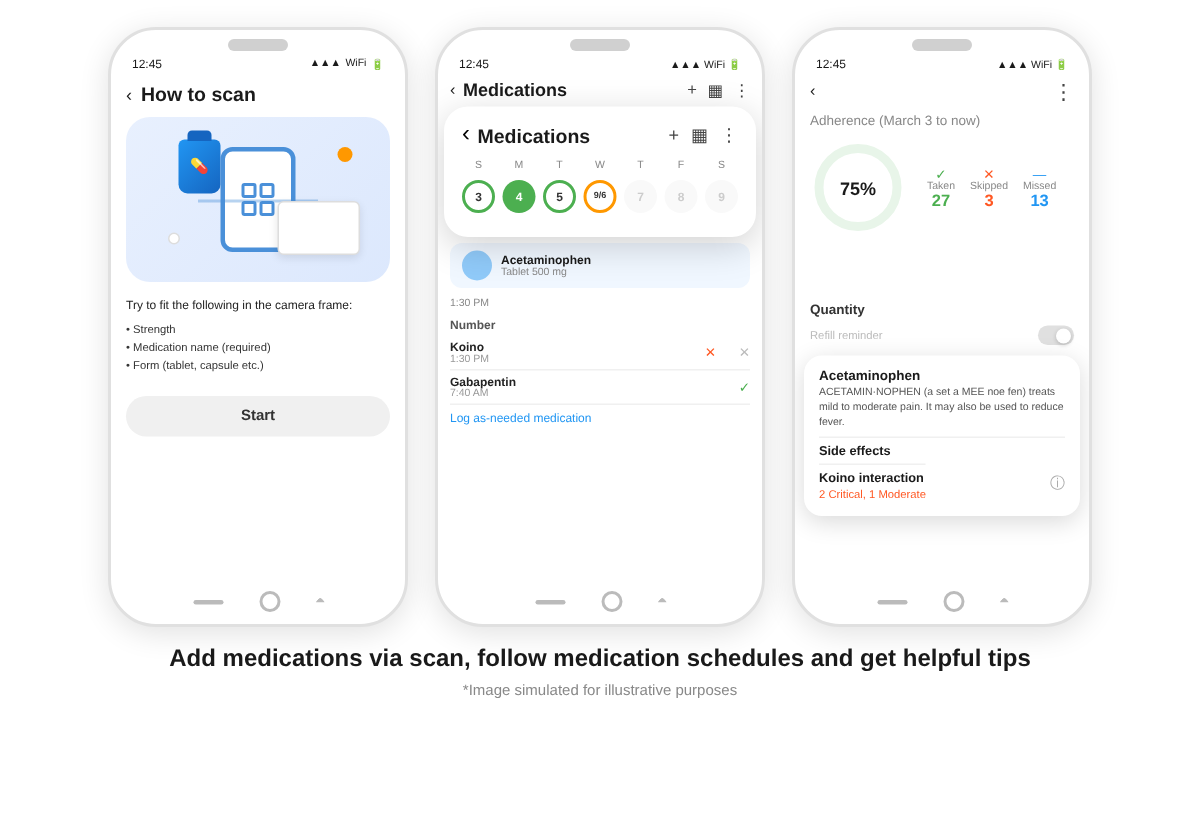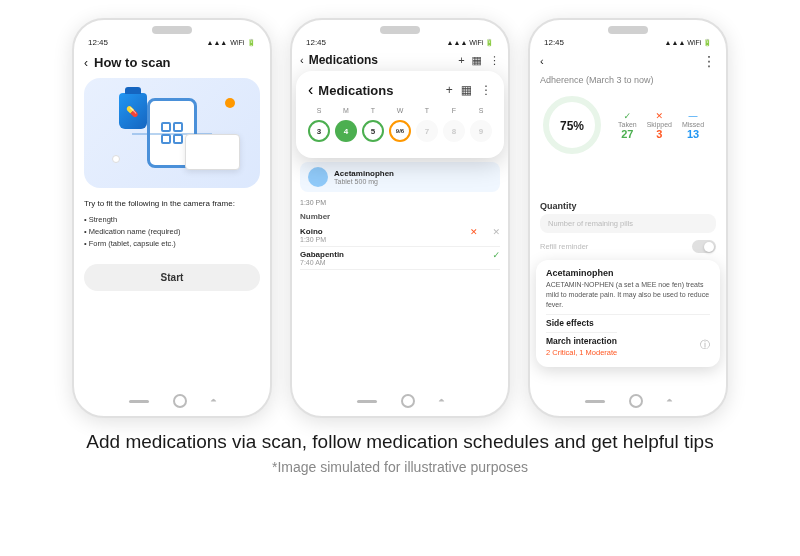--- a/index.html
+++ b/index.html
@@ -366,20 +366,21 @@
 
     .logged-section .section-title {
       font-size: 8px;
       font-weight: 700;
       color: #555;
       padding: 4px 0 3px;
     }
 
     .logged-item {
       display: flex;
+      align-items: center;
       padding: 3px 0;
       border-bottom: 1px solid #f0f0f0;
       gap: 9px;
     }
     .logged-item .l-name { font-size: 8px; font-weight: 600; flex: 1; color: #222; }
     .logged-item .l-time { font-size: 7px; color: #999; }
     .logged-item .l-action { font-size: 9px; }
 
     .as-needed {
       font-size: 8px;
@@ -502,28 +503,28 @@
     .drug-int-text { font-size: 7.5px; color: #FF5722; }
     .drug-int-icon { font-size: 10px; color: #aaa; }
 
     
     .caption-section {
       text-align: center;
       padding: 12px 20px 4px;
       width: 100%;
     }
     .caption-main {
-      font-size: 19px;
-      font-weight: 400;
+      font-size: 16px;
+      font-weight: 700;
       color: #1a1a1a;
       line-height: 1.3;
       margin-bottom: 4px;
     }
     .caption-sub {
-      font-size: 14px;
+      font-size: 10px;
       color: #888;
     }
 
     
     .progress-circle {
       transform: rotate(-90deg);
     }
   </style>
 </head>
 <body>
@@ -650,20 +651,21 @@
           </div>
           <div class="logged-item">
             <div>
               <div class="l-name">Gabapentin</div>
               <div class="l-time">7:40 AM</div>
             </div>
             <span class="l-action" style="color:#4CAF50;margin-left:auto;">✓</span>
           </div>
         </div>
 
+        <div class="as-needed">Log as-needed medication</div>
       </div>
     </div>
 
     <div class="phone-bottom">
       <div class="bottom-btn"></div>
       <div class="bottom-btn circle"></div>
       <div class="bottom-btn chevron"></div>
     </div>
   </div>
 
@@ -706,33 +708,32 @@
           </div>
           <div class="stat-item">
             <div style="font-size:9px;color:#2196F3;">—</div>
             <div class="stat-label">Missed</div>
             <div class="stat-value stat-missed">13</div>
           </div>
         </div>
       </div>
 
       <div class="adh-section-title">Quantity</div>
-      <div class="quantity-field">Number of remaining pills</div>
       <div class="refill-row">
         <span class="refill-label">Refill reminder</span>
         <div class="toggle-switch"></div>
       </div>
 
       <div class="info-popup">
         <div class="info-popup-title">Acetaminophen</div>
         <div class="info-popup-text">ACETAMIN·NOPHEN (a set a MEE noe fen) treats mild to moderate pain. It may also be used to reduce fever.</div>
         <div class="info-section-title">Side effects</div>
         <div class="drug-interaction-row">
           <div>
-            <div class="info-section-title">March interaction</div>
+            <div class="info-section-title">Koino interaction</div>
             <div class="drug-int-text">2 Critical, 1 Moderate</div>
           </div>
           <span class="drug-int-icon">ⓘ</span>
         </div>
       </div>
     </div>
 
     <div class="phone-bottom">
       <div class="bottom-btn"></div>
       <div class="bottom-btn circle"></div>

